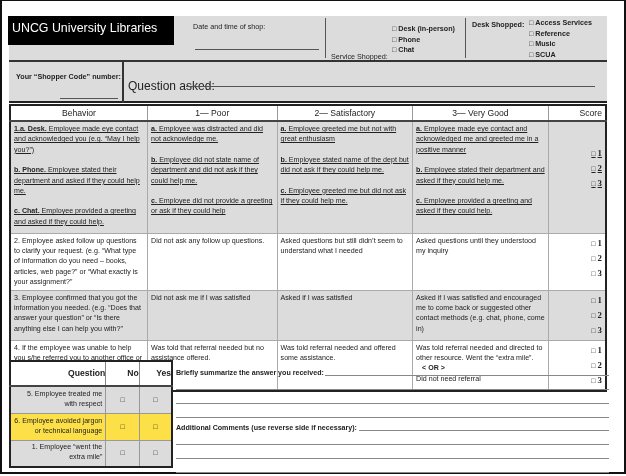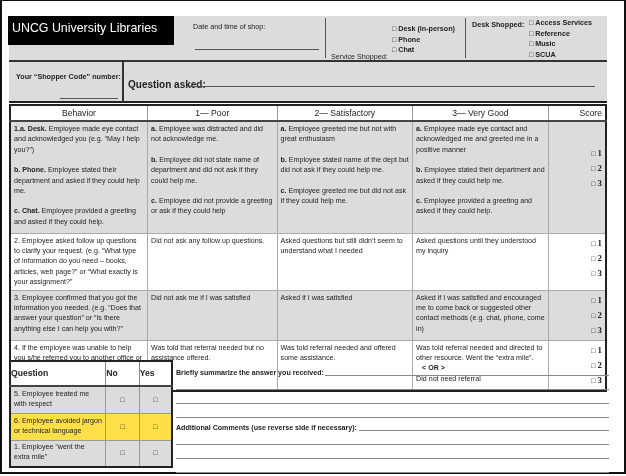--- a/index.html
+++ b/index.html
@@ -15,39 +15,39 @@
   .date-line { position: absolute; left: 195px; top: 49px; width: 124px; border-bottom: 1px solid #555; }
   .vsep { position: absolute; width: 1px; background: #555; }
   .service-label { position: absolute; left: 331px; top: 25px; font-size: 7.2px; font-weight: normal; margin-top: 27px; }
   .opts { position: absolute; font-size: 7.2px; font-weight: bold; line-height: 10.6px; }
   .opts .cb { font-weight: normal; font-size: 7px; margin-right: 2px; }
   .desk-label { position: absolute; left: 472px; top: 20px; font-size: 7.2px; font-weight: bold; }
 
   .hdr2 { position: absolute; left: 9px; top: 62px; width: 598px; height: 41px; background: #dcdcdc; border-bottom: 2px solid #222; }
   .shopper-label { position: absolute; left: 16px; top: 72px; font-size: 7.2px; font-weight: bold; }
   .shopper-line { position: absolute; left: 60px; top: 98px; width: 58px; border-bottom: 1px solid #555; }
-  .q-label { position: absolute; left: 128px; top: 79px; font-size: 10px; font-weight: bold; }
+  .q-label { position: absolute; left: 128px; top: 79px; font-size: 12px; font-weight: normal; }
   .q-line { position: absolute; left: 186px; top: 86px; width: 409px; border-bottom: 1px solid #555; }
 
   
   table.main { position: absolute; left: 9px; top: 104px; width: 598px; border-collapse: collapse; border: 2px solid #222; font-size: 7.1px; line-height: 10.4px; }
   table.main th { height: 16px; font-size: 8.6px; font-weight: normal; background: #fff; border: 1px solid #999; border-bottom: 2px solid #444; text-align: center; }
   table.main td { vertical-align: top; padding: 2px 3px; border: 1px solid #aaa; }
   tr.gray td { background: #dcdcdc; }
   tr.white td { background: #fff; }
   td.score { text-align: right; vertical-align: top; padding-right: 4px; font-family: "Liberation Serif", serif; font-weight: bold; font-size: 8.8px; }
   td.score .s { display: block; line-height: 14px; }
   td.score .s .cb { font-family: "Liberation Sans", sans-serif; font-weight: normal; font-size: 7px; margin-right: 2px; }
   .p { display: block; }
   .gap { display: block; height: 10px; }
 
   
   table.yn { position: absolute; left: 9px; top: 360px; width: 164px; border-collapse: collapse; border: 2px solid #222; font-size: 7.1px; line-height: 9.8px; }
-  table.yn th { height: 25px; font-size: 8.6px; font-weight: bold; background: #fff; border: 1px solid #888; border-bottom: 2px solid #444; text-align: left; }
-  table.yn td { height: 27px; border: 1px solid #999; padding: 2px 3px; vertical-align: middle; }
+  table.yn th { height: 25px; font-size: 8.6px; font-weight: bold; background: #fff; border: 1px solid #888; border-bottom: 2px solid #444; text-align: right; }
+  table.yn td { height: 27px; border: 1px solid #999; padding: 2px 3px; vertical-align: middle; text-align: right; }
   table.yn tr.g td { background: #dcdcdc; }
   table.yn tr.w td { background: #fde047; }
   table.yn td.c { text-align: center; font-size: 7px; }
 
   .sum-label { position: absolute; left: 176px; top: 369px; font-size: 7.1px; font-weight: bold; }
   .add-label { position: absolute; left: 176px; top: 424px; font-size: 7.1px; font-weight: bold; }
   .wline { position: absolute; border-bottom: 1px solid #888; }
 </style>
 </head>
 <body>
@@ -93,21 +93,21 @@
   </colgroup>
   <tbody>
       <tr>
     <th>Behavior</th>
     <th>1— Poor</th>
     <th>2— Satisfactory</th>
     <th>3— Very Good</th>
     <th style="text-align:right; padding-right:3px;">Score</th>
   </tr>
 
-  <tr class="gray" style="height:112px;">
+  <tr class="gray" style="height:112px;text-decoration:underline;">
     <td>
       <span class="p"><b>1.a. Desk.</b><span> Employee made eye contact and acknowledged you (e.g. “May I help you?”)</span></span>
       <span class="gap"></span>
       <span class="p"><b>b. Phone.</b><span> Employee stated their department and asked if they could help me.</span></span>
       <span class="gap"></span>
       <span class="p"><b>c. Chat.</b><span>  Employee provided a greeting and asked if they could help.</span></span>
     </td>
     <td>
       <span class="p"><b>a.</b><span> Employee was distracted and did not acknowledge me.</span></span>
       <span class="gap"></span>

